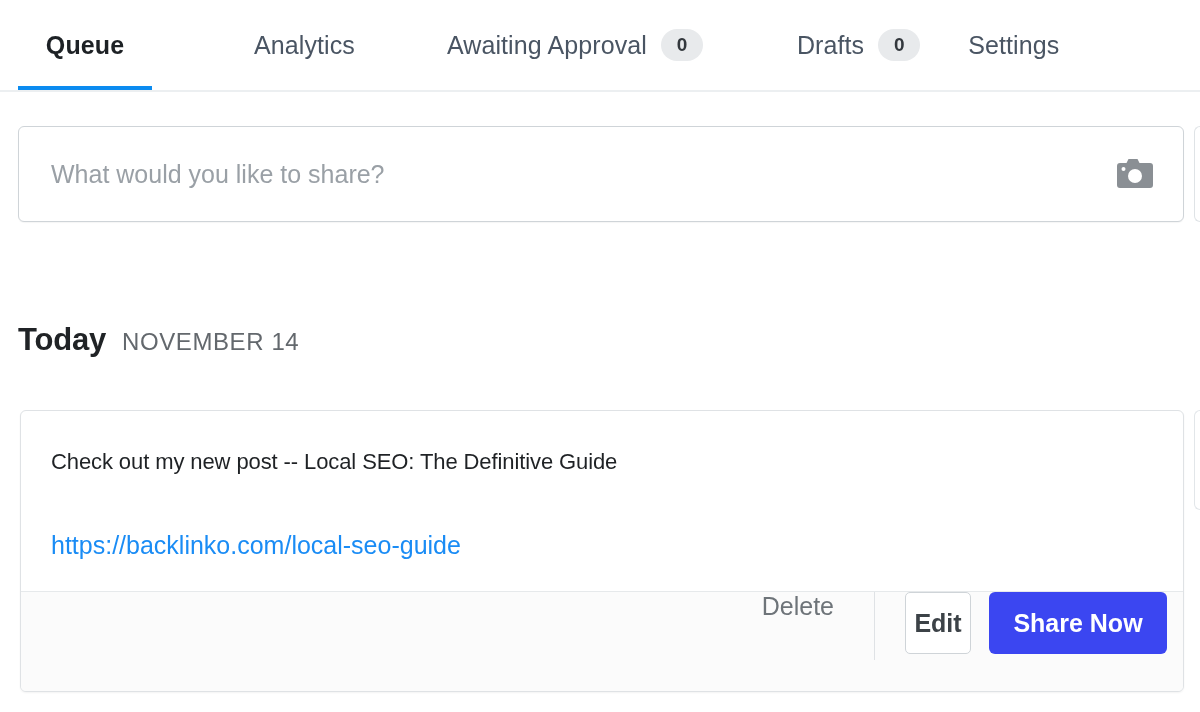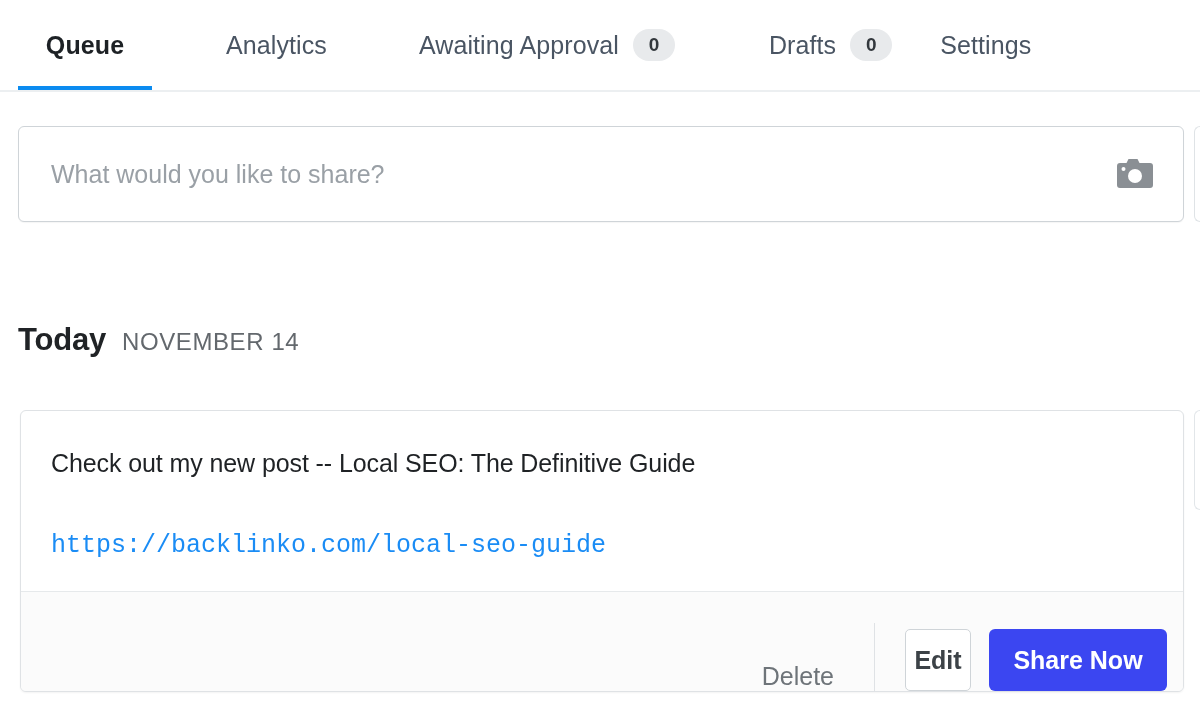--- a/index.html
+++ b/index.html
@@ -80,21 +80,21 @@
     color: #33383d;
     font-size: 19px;
     font-weight: bold;
     display: flex;
     align-items: center;
     justify-content: center;
   }
 
   
   #tab-queue          { margin-left: 0px;  width: 134px; justify-content: center; }
-  #tab-analytics      { margin-left: 74px; }
+  #tab-analytics      { margin-left: 102px; }
   #tab-awaiting       { margin-left: 92px; }
   #tab-drafts         { margin-left: 94px; }
   #tab-settings       { margin-left: 48px; }
 
   
   .composer {
     position: absolute;
     left: 18px; top: 126px;
     width: 1166px;
     height: 96px;
@@ -229,34 +229,33 @@
 
   .card-body {
     position: relative;
     height: 181px;
   }
 
   .post-text {
     position: absolute;
     left: 30px;
     top: 38px;
-    font-size: 25px;
+    font-size: 22px;
     color: #1f2225;
     letter-spacing: -0.1px;
   }
 
   .post-link {
     position: absolute;
     left: 30px;
     top: 120px;
     font-size: 25px;
     color: #1a8cf5;
     text-decoration: none;
     cursor: pointer;
-    font-family: Liberation Mono, monospace;
   }
 
   .card-footer {
     position: absolute;
     left: 0;
     bottom: 0;
     width: 100%;
     height: 100px;
     background: #fbfbfb;
     border-top: 1px solid #e6e9eb;
@@ -267,21 +266,21 @@
   .footer-status {
     margin-left: 30px;
     font-size: 22px;
     color: #24282c;
   }
 
   .footer-actions {
     margin-left: auto;
     margin-right: 16px;
     display: flex;
-    align-items: flex-end;
+    align-items: flex-start;
     height: 100%;
   }
 
   .btn-delete {
     font-size: 25px;
     color: #6e7479;
     cursor: pointer;
     padding: 0 4px;
   }
 

